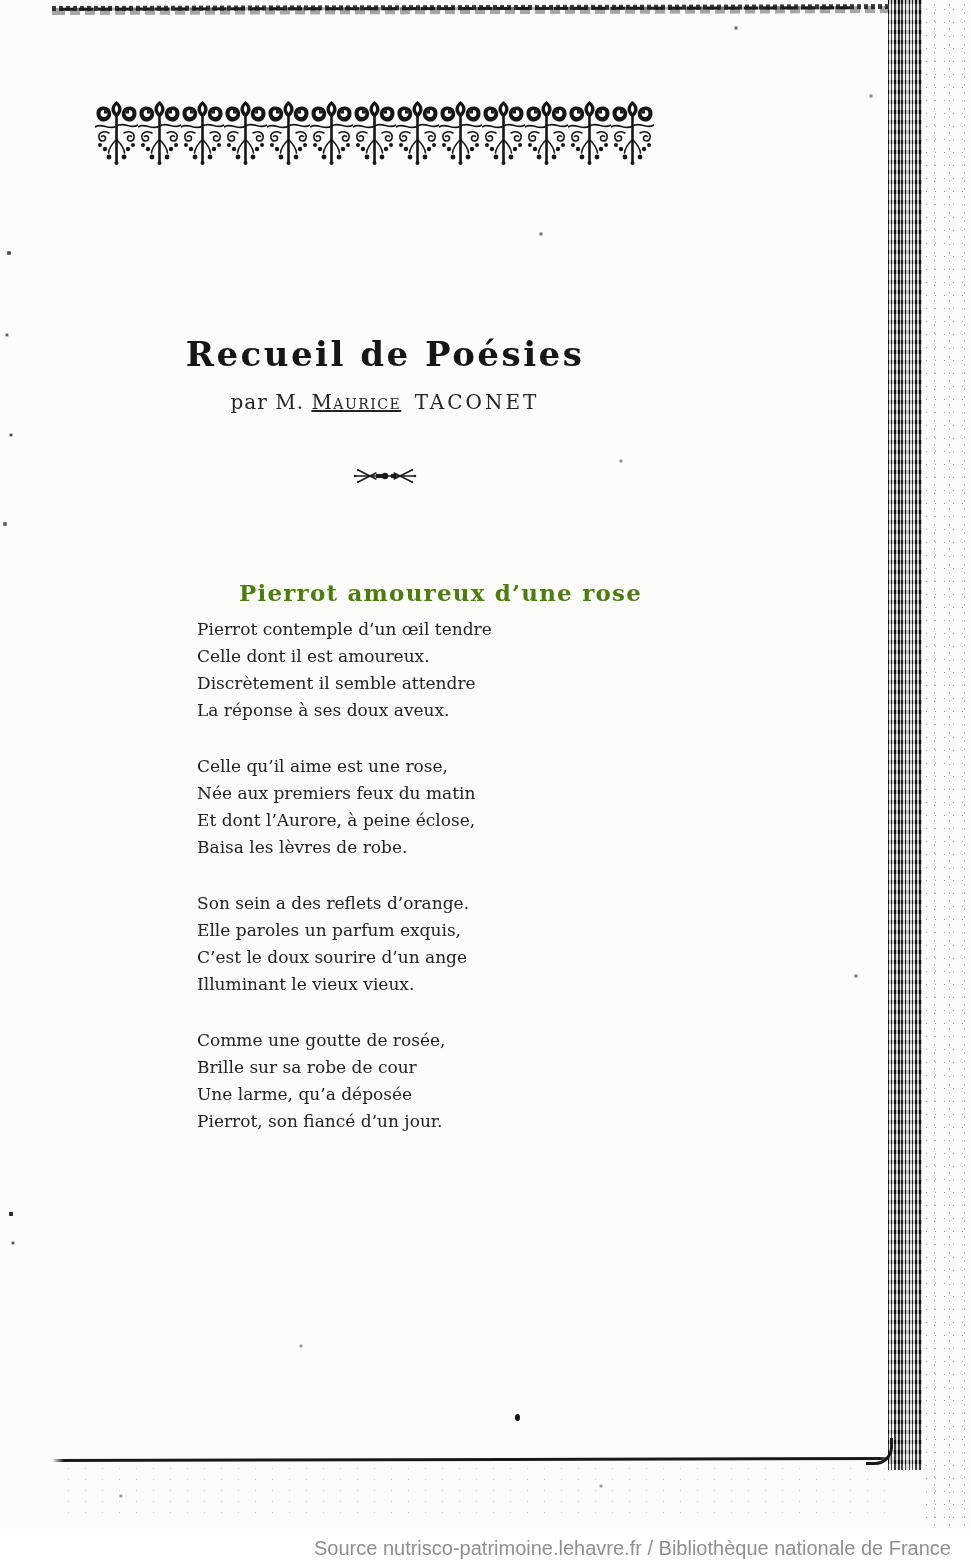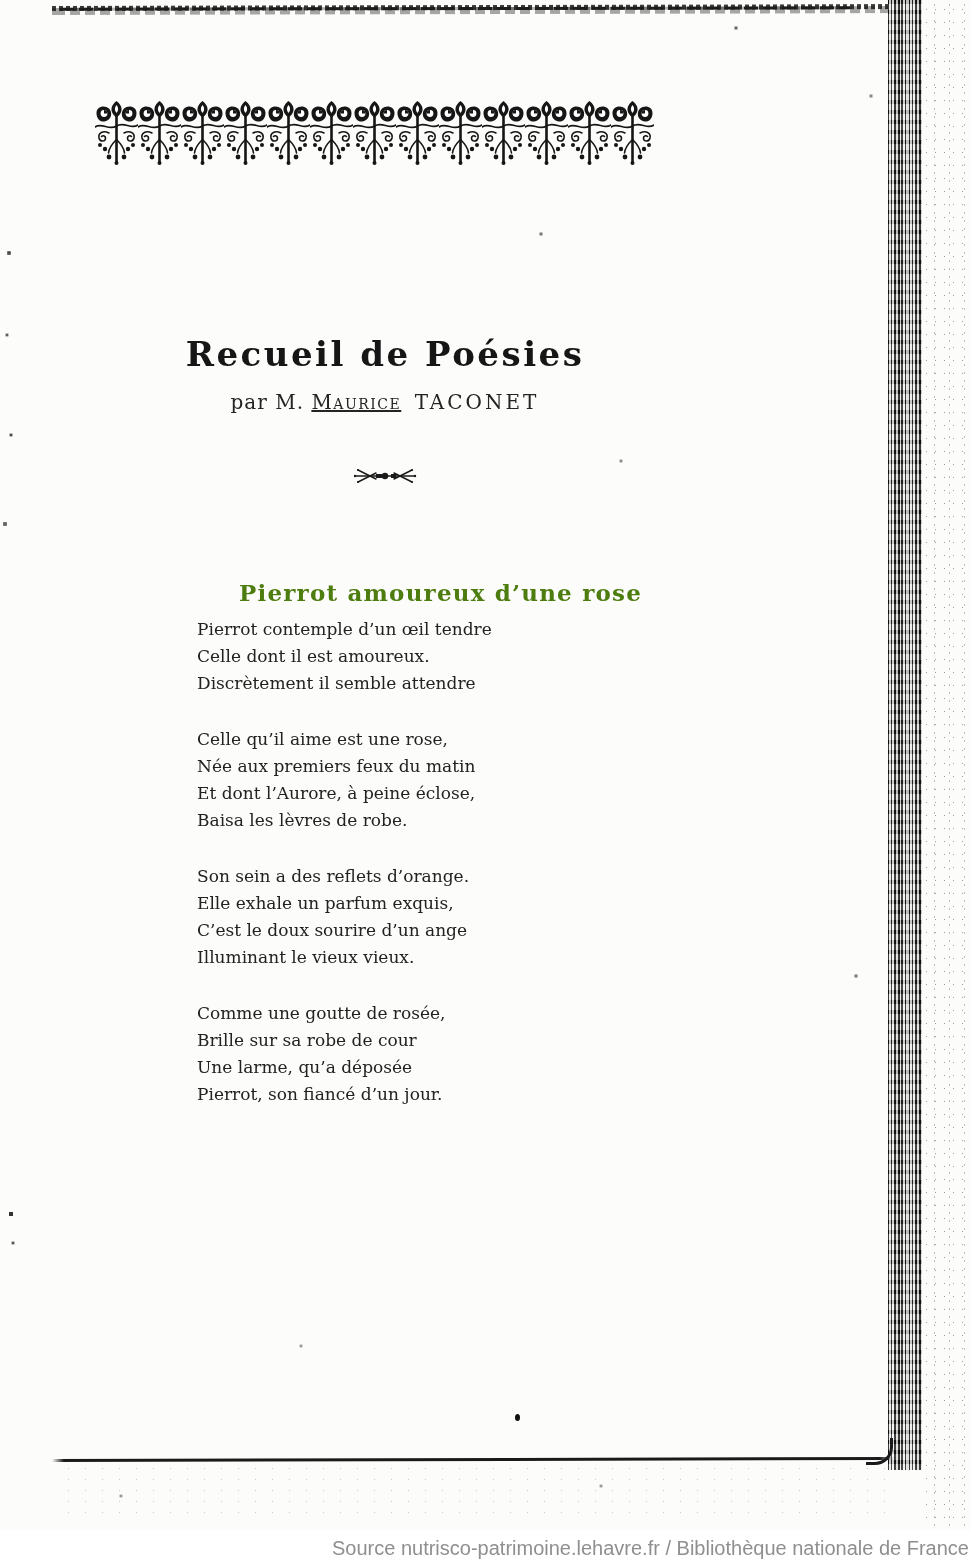--- a/index.html
+++ b/index.html
@@ -122,21 +122,21 @@
 
   
   .watermark{
     position:absolute;left:0;bottom:0;width:971px;height:36px;
     background:#ffffff;
     font-family:"Liberation Sans", sans-serif;
     font-size:20px;line-height:36px;
     color:#8f8f8f;
     text-align:right;
     box-sizing:border-box;
-    padding-right:2px;
+    padding-right:20px;
   }
 </style>
 </head>
 <body>
 
 <div class="scan">
 
   <div class="top-ragged"></div>
   <div class="top-ragged-core"></div>
   <div class="book-edge-band"></div>
@@ -556,30 +556,31 @@
     </svg>
   </div>
 
   <h2 class="poem-title">Pierrot amoureux d’une rose</h2>
 
   <div class="poem">
     <div class="stanza">
       <div class="line">Pierrot contemple d’un œil tendre</div>
       <div class="line">Celle dont il est amoureux.</div>
       <div class="line">Discrètement il semble attendre</div>
+      <div class="line">La réponse à ses doux aveux.</div>
     </div>
     <div class="stanza">
       <div class="line">Celle qu’il aime est une rose,</div>
       <div class="line">Née aux premiers feux du matin</div>
       <div class="line">Et dont l’Aurore, à peine éclose,</div>
       <div class="line">Baisa les lèvres de robe.</div>
     </div>
     <div class="stanza">
       <div class="line">Son sein a des reflets d’orange.</div>
-      <div class="line">Elle exhale un parfum exquis,</div>
+      <div class="line">Elle paroles un parfum exquis,</div>
       <div class="line">C’est le doux sourire d’un ange</div>
       <div class="line">Illuminant le vieux vieux.</div>
     </div>
     <div class="stanza">
       <div class="line">Comme une goutte de rosée,</div>
       <div class="line">Brille sur sa robe de cour</div>
       <div class="line">Une larme, qu’a déposée</div>
       <div class="line">Pierrot, son fiancé d’un jour.</div>
     </div>
   </div>

